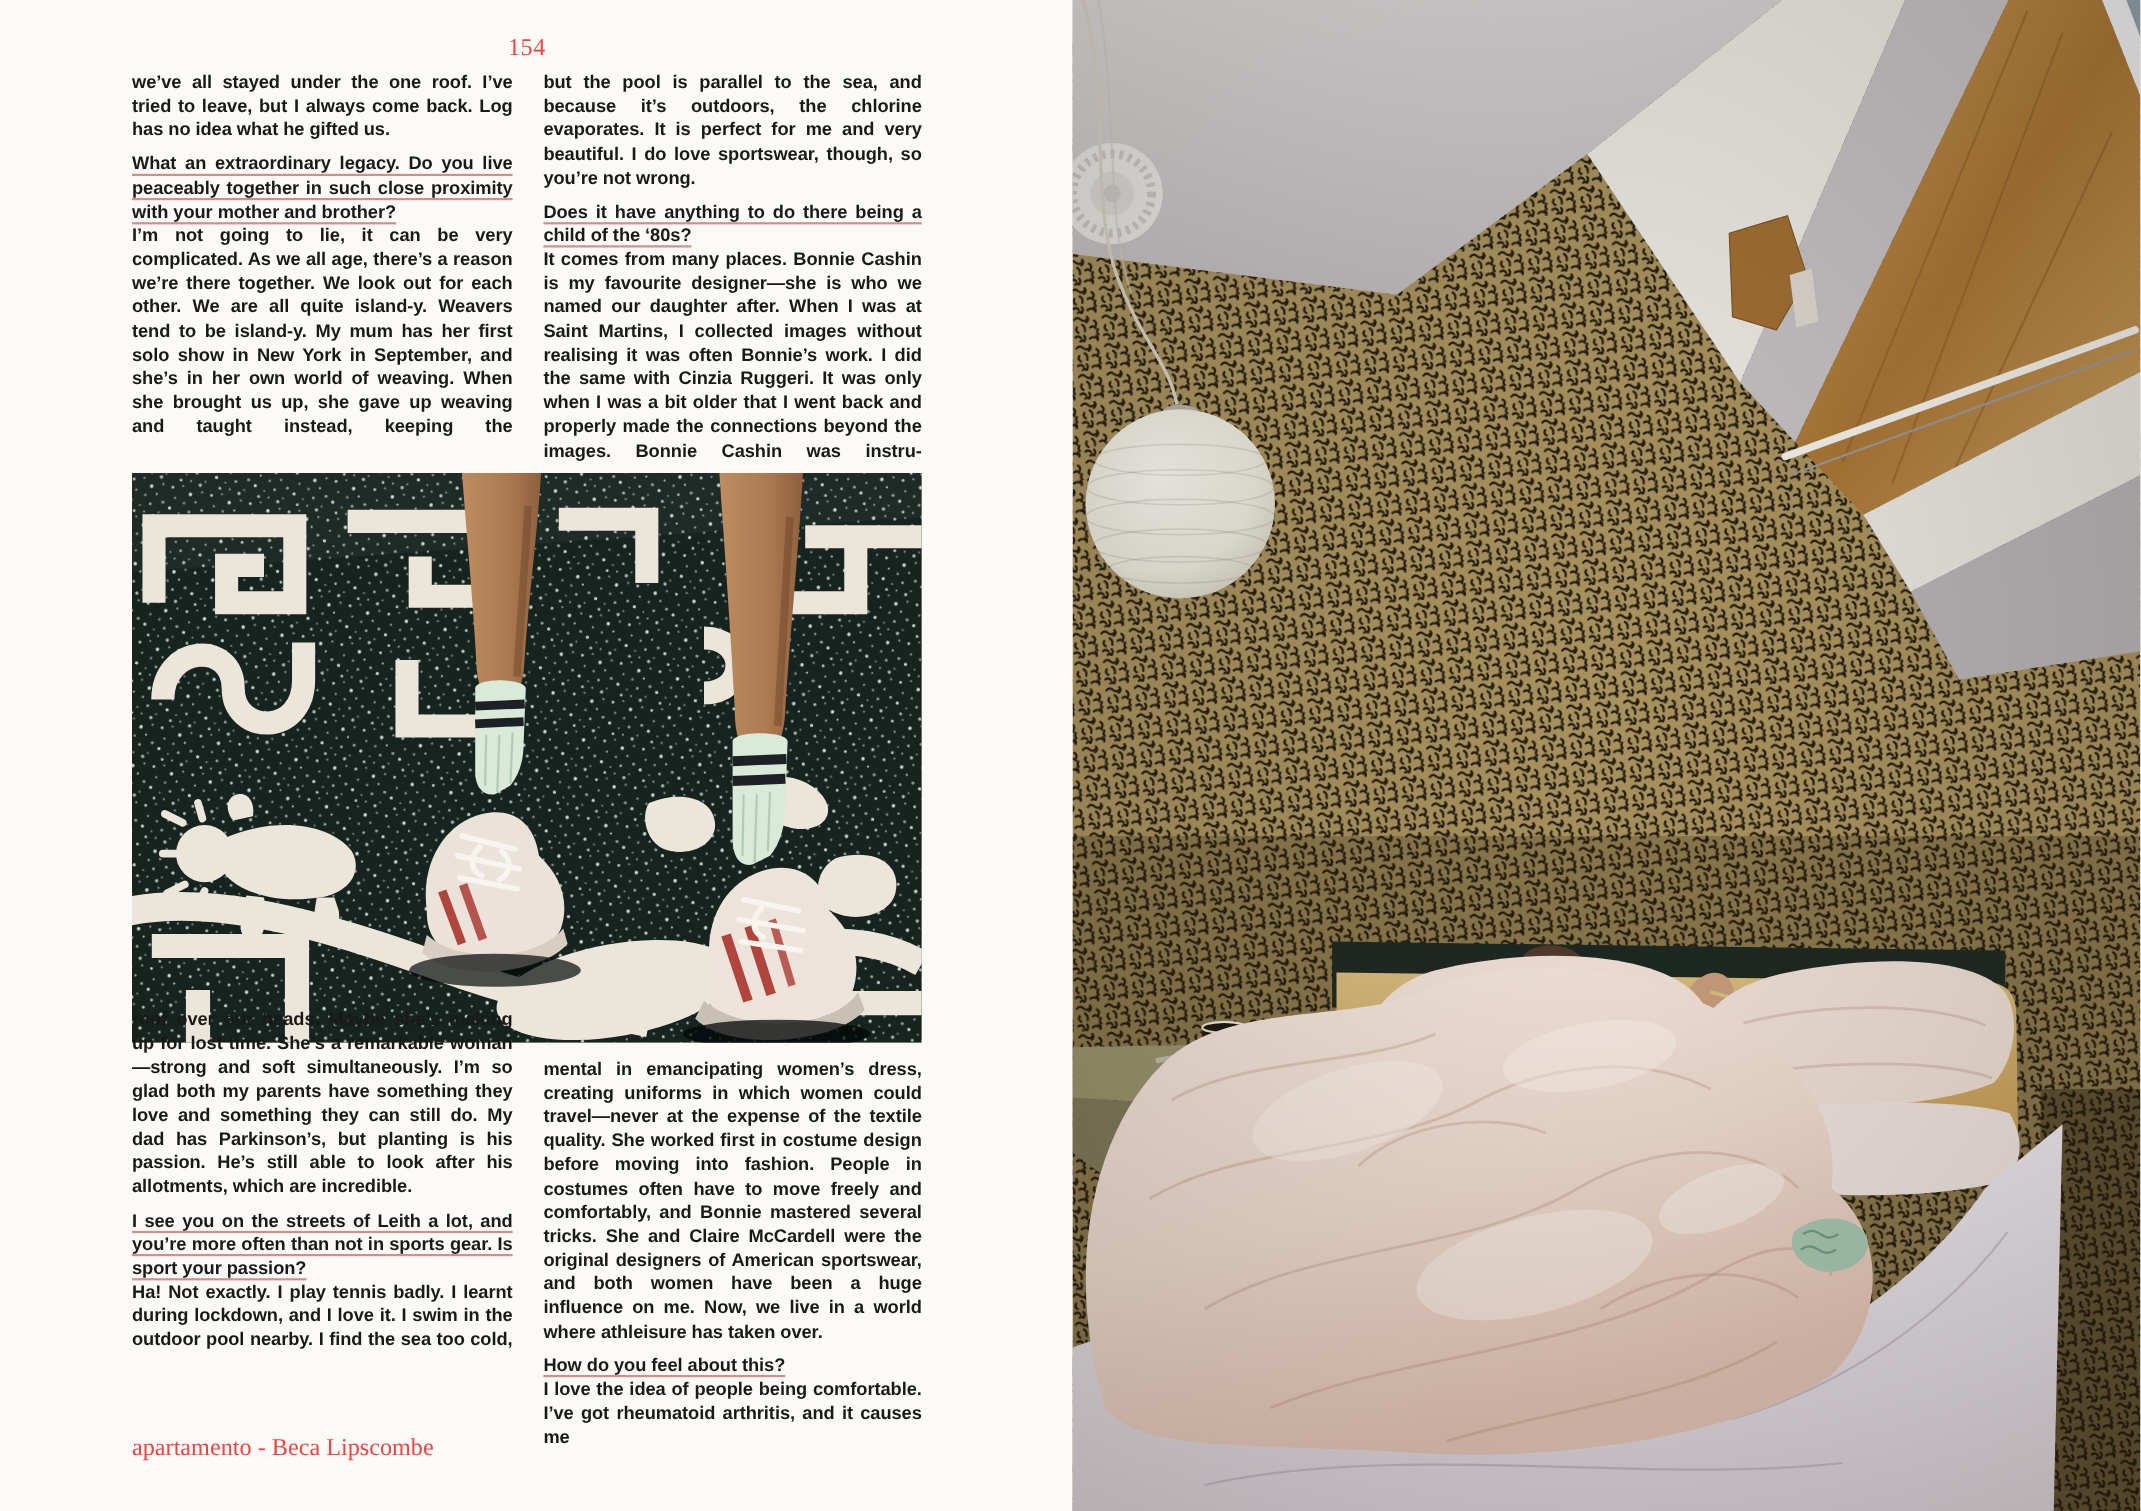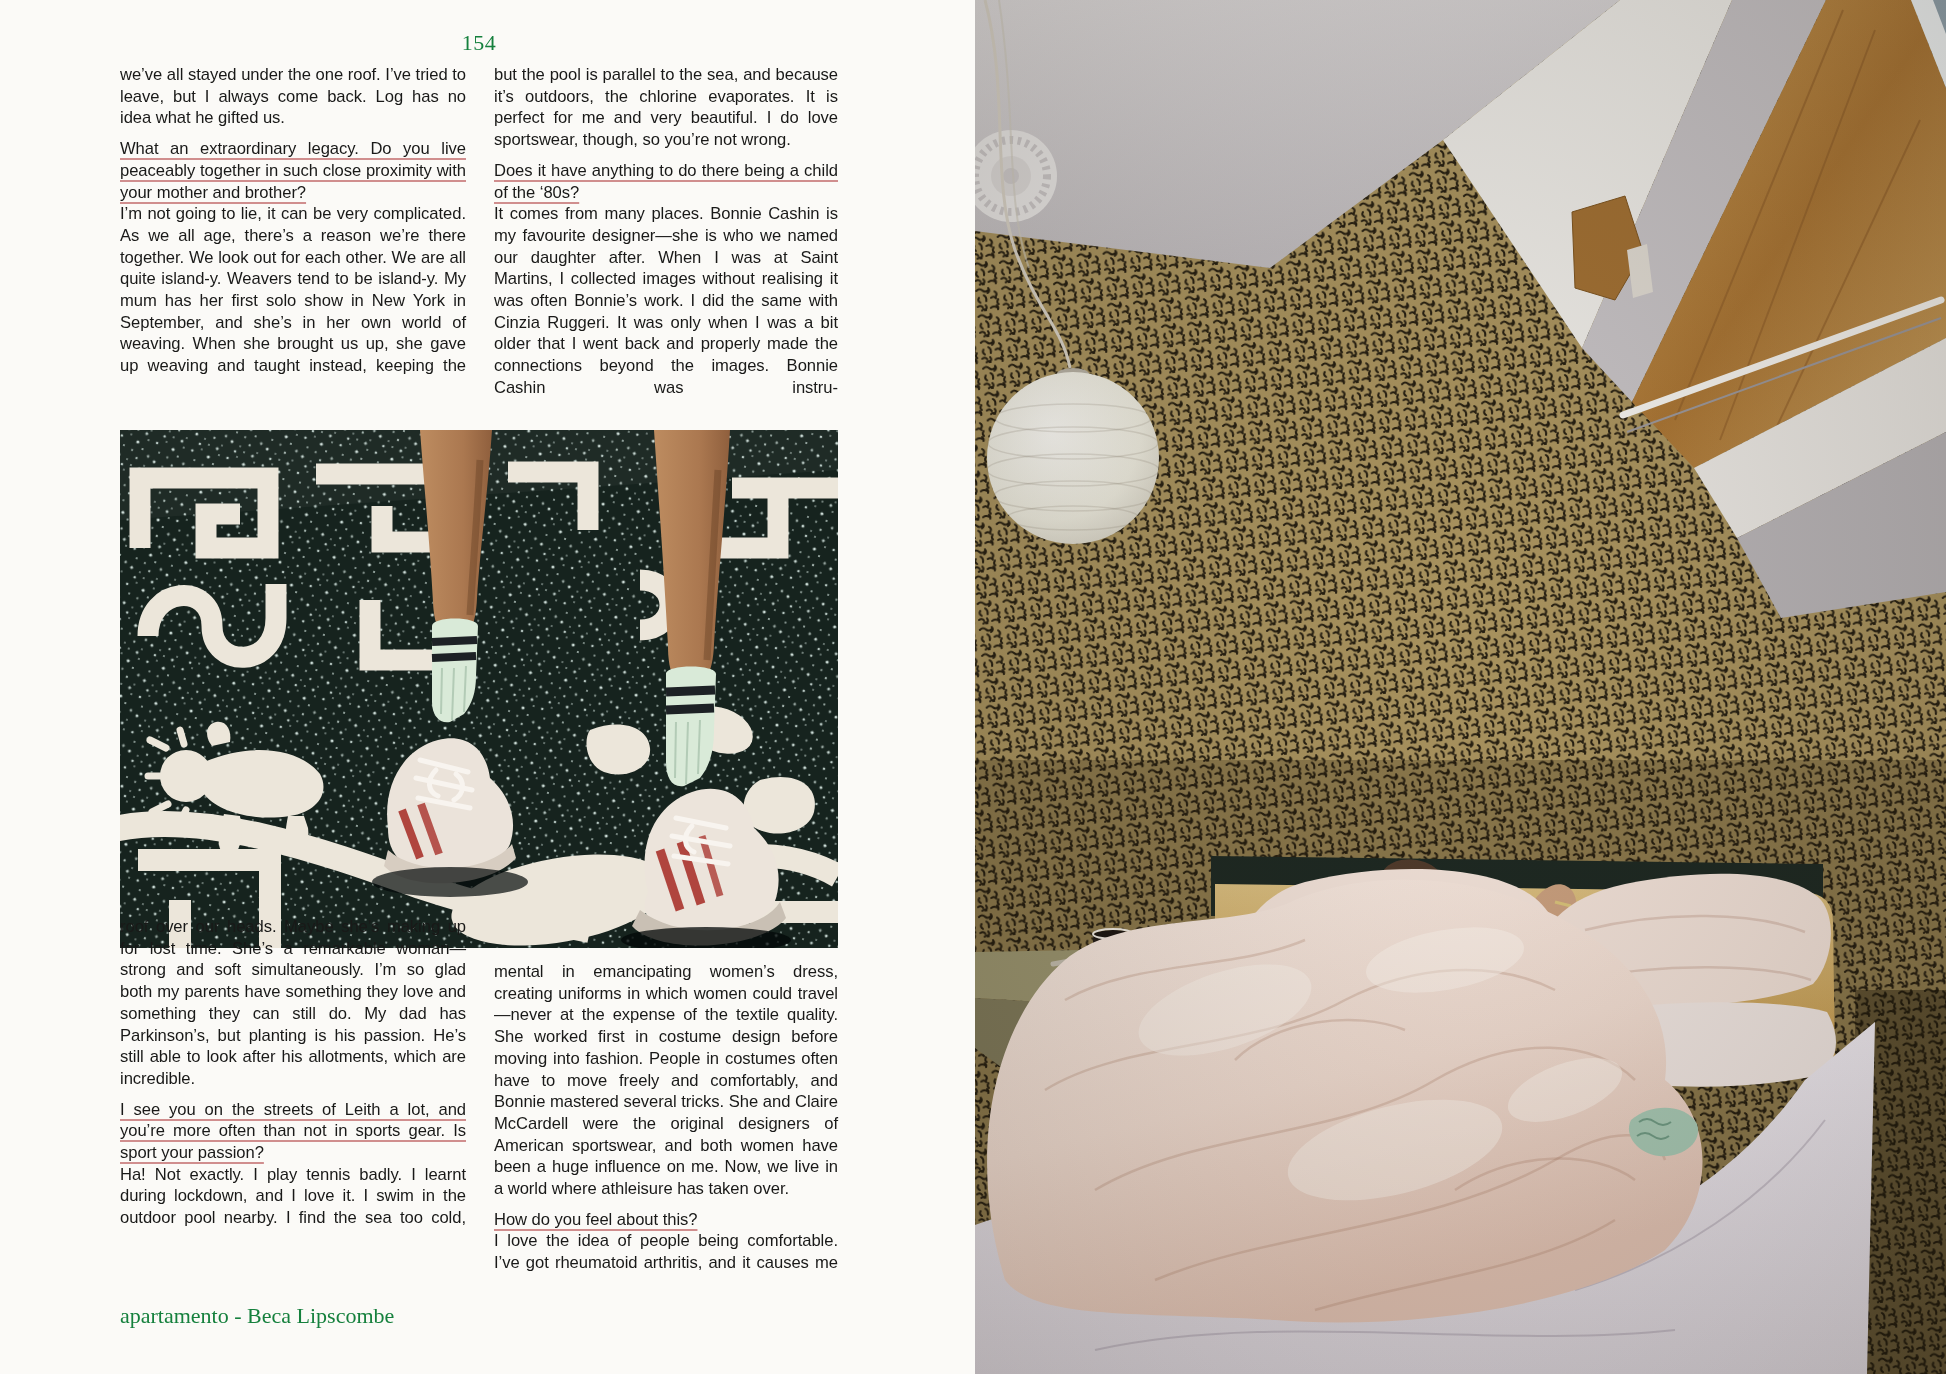--- a/index.html
+++ b/index.html
@@ -1,24 +1,24 @@
 <!DOCTYPE html>
 <html><head>
 <meta charset="utf-8">
 <style>
   html,body{margin:0;padding:0;background:#e8e8e6;}
   #stage{position:relative;width:1946px;height:1374px;overflow:hidden;background:#fbfaf7;
          font-family:"Liberation Sans",sans-serif;}
   
   #left-page{position:absolute;left:0;top:0;width:975px;height:1374px;background:#fbfaf7;}
-  .serif{font-family:"Liberation Serif",serif;color:#15803d;}
+  .serif{font-family:"Liberation Serif",serif;color:#ef4444;}
   .page-number{position:absolute;left:120px;top:30px;width:718px;text-align:center;
                font-size:22px;letter-spacing:.5px;}
   .footer{position:absolute;left:120px;top:1303px;width:718px;text-align:left;font-size:22px;}
-  .col{position:absolute;color:#191918;font-size:16.6px;line-height:21.7px;font-weight:400;
+  .col{position:absolute;color:#191918;font-size:16.6px;line-height:21.7px;font-weight:700;
        letter-spacing:-0.05px;}
   .col p{margin:0;text-align:justify;}
   .col p.gap{margin-top:9px;}
   .col p.q{text-decoration:underline;text-decoration-color:#d08e8e;
            text-decoration-thickness:1.6px;text-underline-offset:3.5px;}
   .col p.cont{text-align-last:justify;}
   #col-tl{left:120px;top:64px;width:346px;}
   #col-tr{left:494px;top:64px;width:344px;}
   #col-bl{left:120px;top:916px;width:346px;}
   #col-br{left:494px;top:961px;width:344px;}

